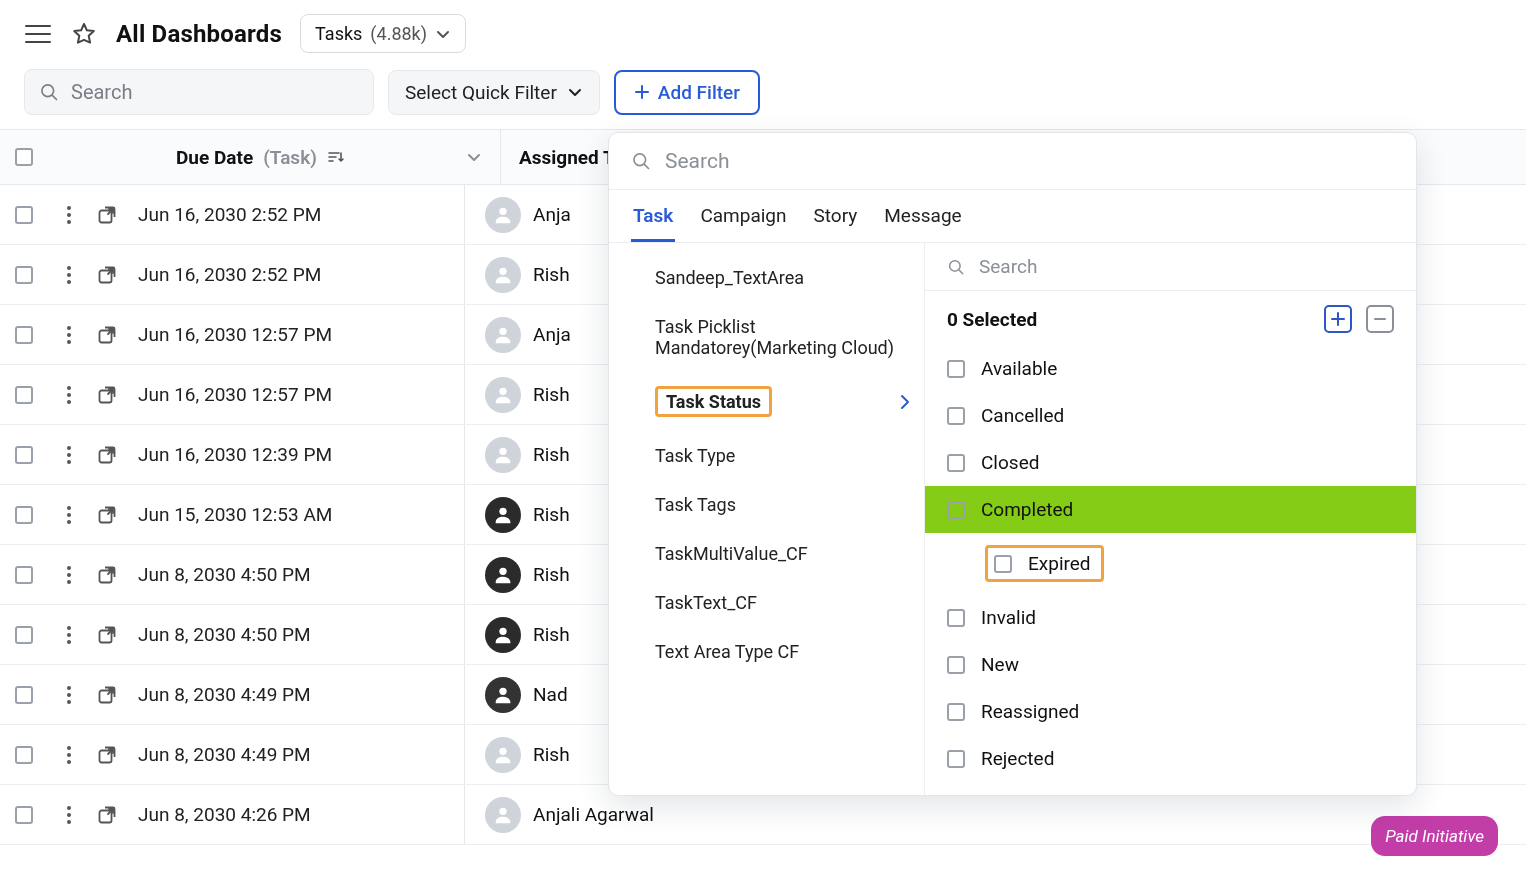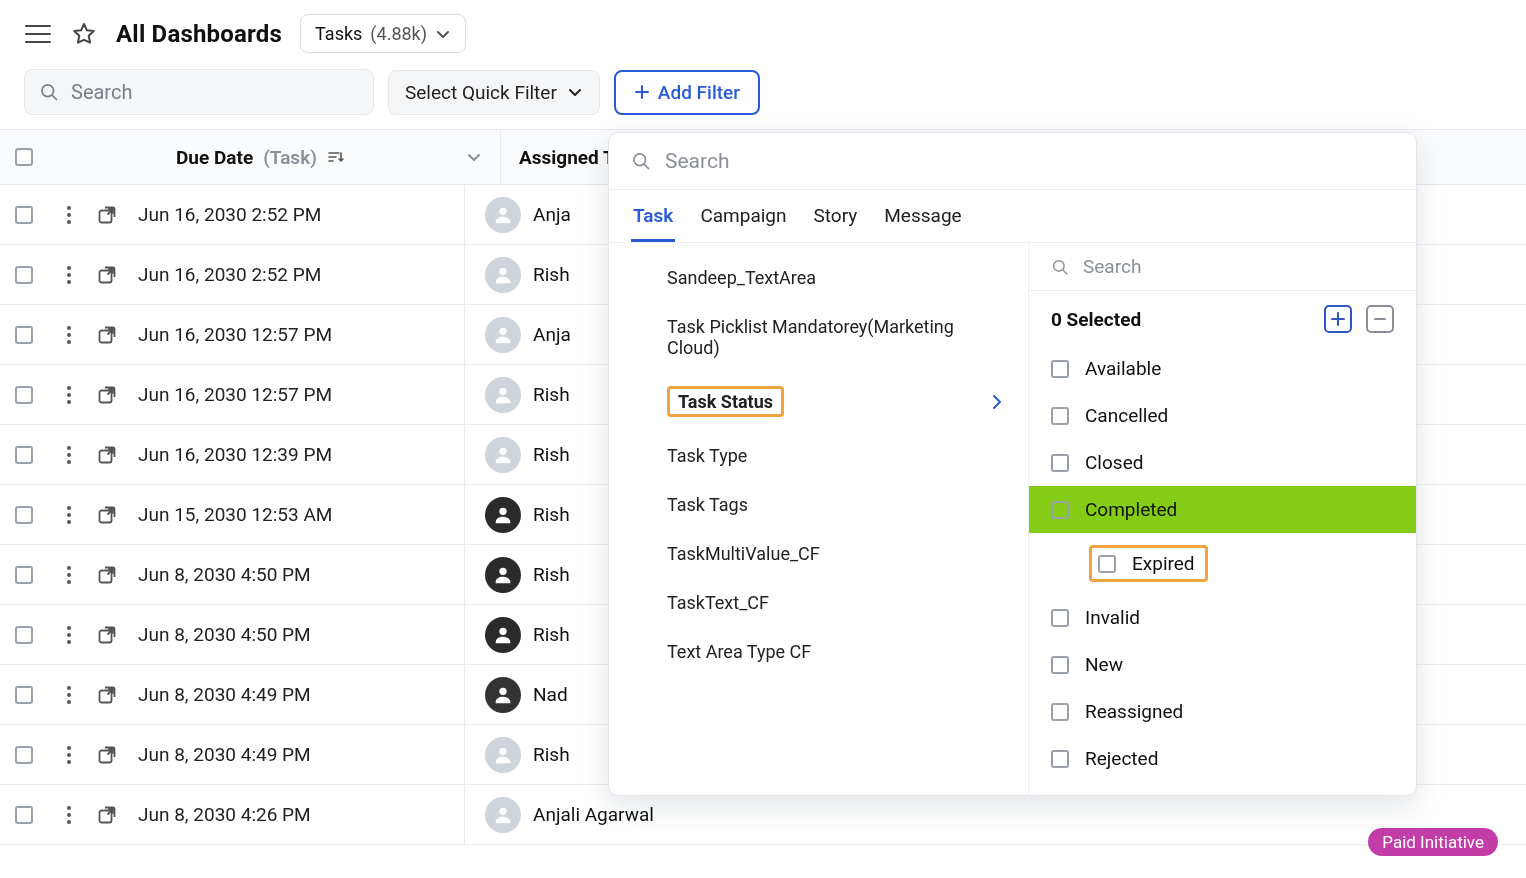--- a/index.html
+++ b/index.html
@@ -33,29 +33,29 @@
   .tr { display:flex; align-items:center; height:60px; border-bottom:1px solid #eceef1; }
   .tr .th-check { }
   .row-actions { width:30px; display:flex; justify-content:center; color:#555; margin-left:6px; }
   .row-icon { width:30px; display:flex; justify-content:center; color:#555; margin-left:8px; margin-right:16px; }
   .due-cell { width:320px; font-size:19px; color:#222; }
   .assigned-cell { display:flex; align-items:center; gap:12px; font-size:19px; padding-left:20px;}
   .avatar { width:36px; height:36px; border-radius:50%; background:#cfd3da; display:flex; align-items:center; justify-content:center; }
   .avatar.dark { background:#2b2b2b; }
   .avatar.bike { background:#333; }
   .avatar svg { color:#fff; }
-  .paid-tag { position:absolute; right:28px; bottom:22px; background:#c33da8; color:#fff; font-size:17px; padding:4px 14px; border-radius:14px; }
+  .paid-tag { position:absolute; right:28px; bottom:22px; background:#c33da8; color:#fff; font-size:17px; padding:10px 14px; border-radius:14px;font-style:italic; }
   
   .filter-panel { position:absolute; left:608px; top:132px; width:809px; height:664px; background:#fff; border:1px solid #e2e5ea; border-radius:10px; box-shadow:0 10px 32px rgba(20,30,50,.12); display:flex; flex-direction:column; overflow:hidden; z-index:100; }
   .fp-search { display:flex; align-items:center; gap:14px; padding:16px 22px; font-size:21px; color:#8a8f98; border-bottom:1px solid #eceef1; }
   .fp-tabs { display:flex; gap:23px; padding:0 22px; border-bottom:1px solid #eceef1; }
   .fp-tab { padding:14px 2px 12px; font-size:19px; color:#222; cursor:pointer; border-bottom:3px solid transparent; }
   .fp-tab.active { color:#2a5bd7; border-bottom-color:#2a5bd7; font-weight:600; }
   .fp-body { flex:1; display:flex; min-height:0; }
-  .fp-left { width:420px; border-right:1px solid #eceef1; overflow:auto; padding:10px 12px; }
+  .fp-left { width:316px; border-right:1px solid #eceef1; overflow:auto; padding:10px 0; }
   .fl-item { padding:14px 22px 14px 46px; font-size:18px; color:#222; cursor:pointer; position:relative;}
   .fl-item.selected { background:#fff; }
   .fl-item .arrow { position:absolute; right:14px; top:50%; transform:translateY(-50%); color:#2a5bd7; }
   .highlight-box { border:3px solid #f0a33f; border-radius:4px; display:inline-block; padding:2px 8px; font-weight:700; }
   .fp-right { flex:1; display:flex; flex-direction:column; min-height:0;}
   .fr-search { display:flex; align-items:center; gap:14px; padding:12px 22px; border-bottom:1px solid #eceef1; font-size:19px; color:#8a8f98; }
   .fr-head { display:flex; align-items:center; justify-content:space-between; padding:14px 22px 8px; }
   .sel-count { font-size:19px; font-weight:700; }
   .head-actions { display:flex; gap:14px; }
   .sq-btn { width:28px; height:28px; border:2px solid #2f56c5; border-radius:5px; display:flex; align-items:center; justify-content:center; color:#2f56c5; font-weight:700; }

